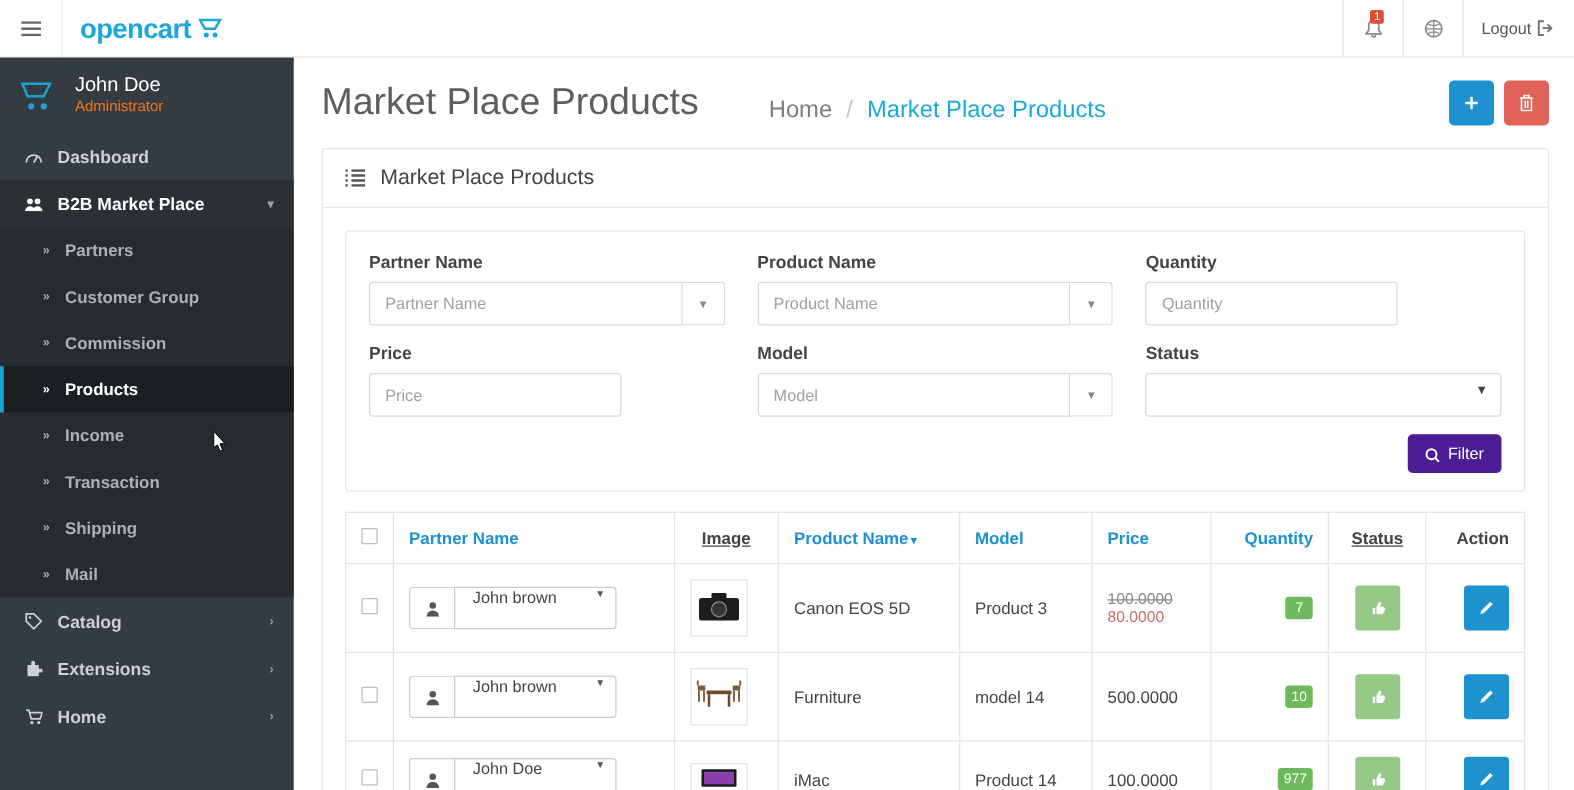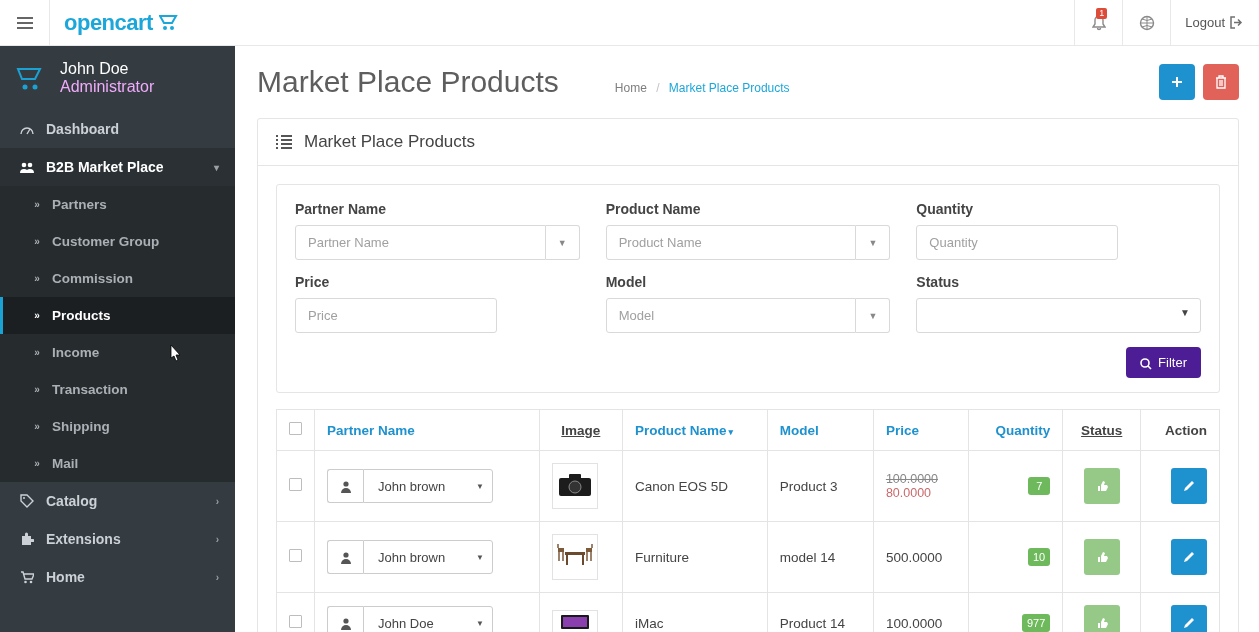--- a/index.html
+++ b/index.html
@@ -85,21 +85,21 @@
     overflow: hidden;
   }
   .profile {
     padding: 14px 18px 14px 16px;
     display: flex;
     align-items: center;
     gap: 14px;
   }
   .profile-icon { width: 30px; height: 26px; position:relative; }
   .profile-name { color: #fff; font-size: 16px; font-weight: 500; }
-  .profile-role { color: #f0abfc; font-size: 16px; }
+  .profile-role { color: #f97316; font-size: 12px; }
 
   .nav { }
   .nav-item, .nav-sub-item {
     display: flex;
     align-items: center;
     padding: 11px 16px;
     font-size: 14px;
     color: #cbd1d6;
     cursor: pointer;
     position: relative;
@@ -150,21 +150,21 @@
     display: flex;
     align-items: center;
   }
   .page-title {
     font-size: 30px;
     color: #5e5e5e;
     font-weight: 400;
   }
   .breadcrumb {
     margin-left: 16px;
-    font-size: 12px;
+    font-size: 19px;
     color: #9c9c9c;
     transform: translateY(6px);
     padding-left: 40px;
   }
   .breadcrumb a { color: #1ca7da; text-decoration: none; cursor: pointer; }
   .page-actions { margin-left: auto; display:flex; gap:8px; }
   .btn {
     display: inline-flex;
     align-items: center;
     justify-content: center;
@@ -281,21 +281,21 @@
     cursor:pointer;
   }
   .partner-select {
     height: 34px;
     min-width: 130px;
     border: 1px solid #ccc;
     border-top-right-radius: 3px;
     border-bottom-right-radius:3px;
     padding: 0 24px 0 14px;
     font-size: 13px;
-    display:flex; align-items:center;
+    display:flex; align-items:flex-start;
     position:relative;
     cursor:pointer;
     background:#fff;
   }
   .partner-select::after {
     content:"▼";
     position: absolute;
     right: 8px;
     font-size: 8px;
     color:#555;

